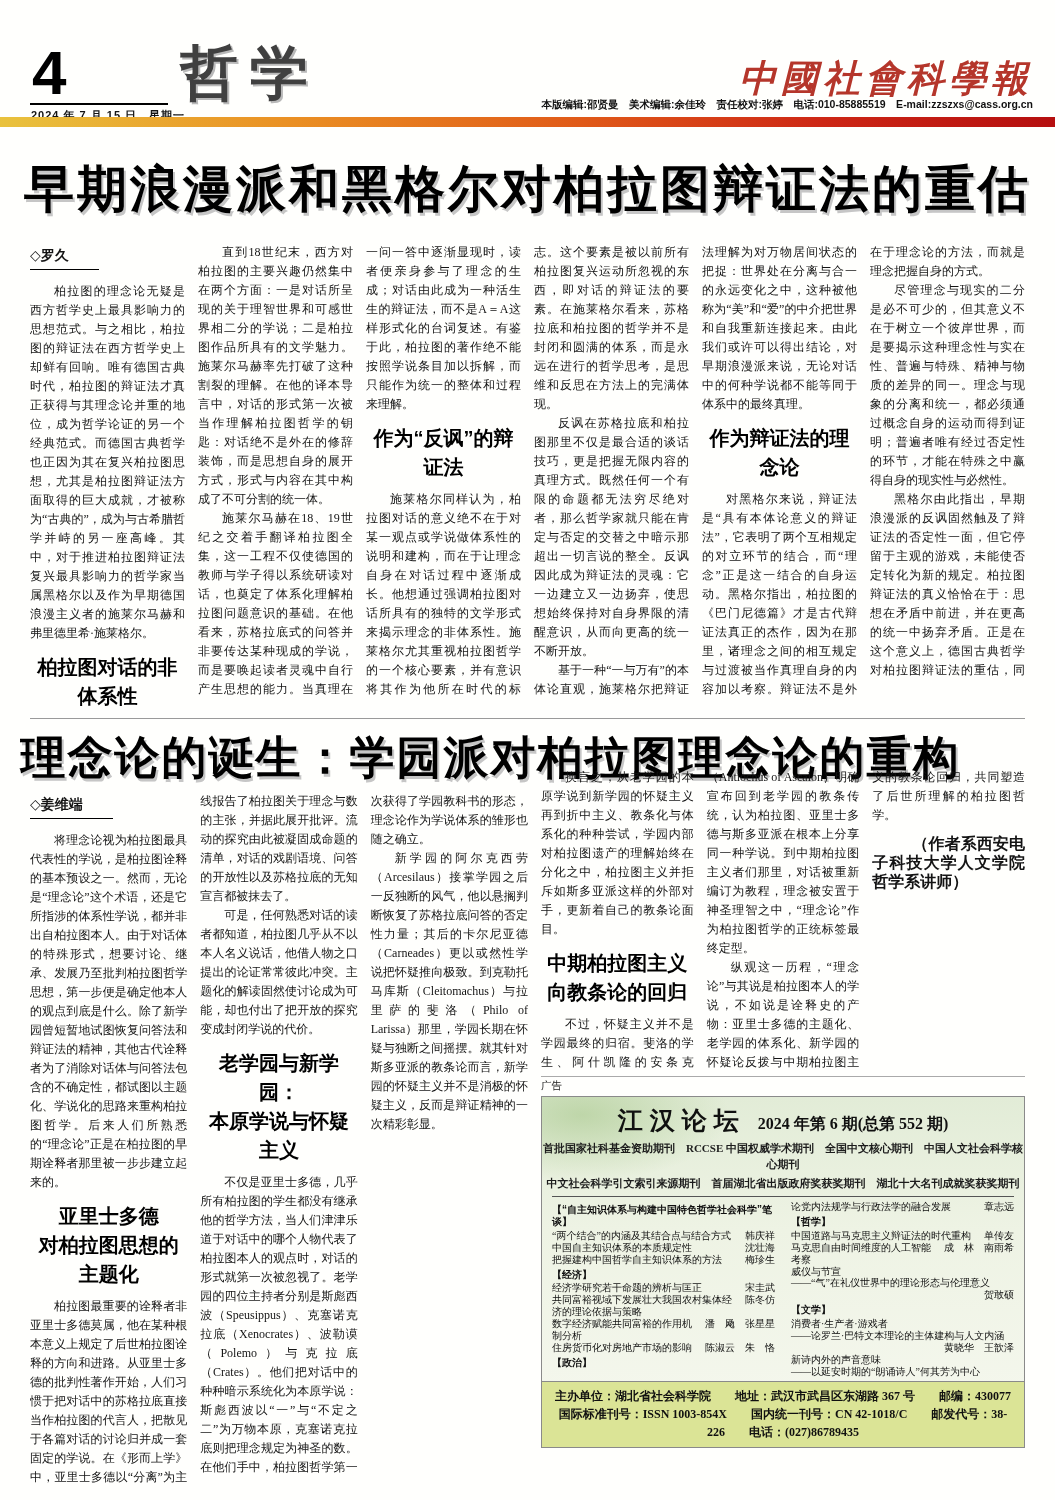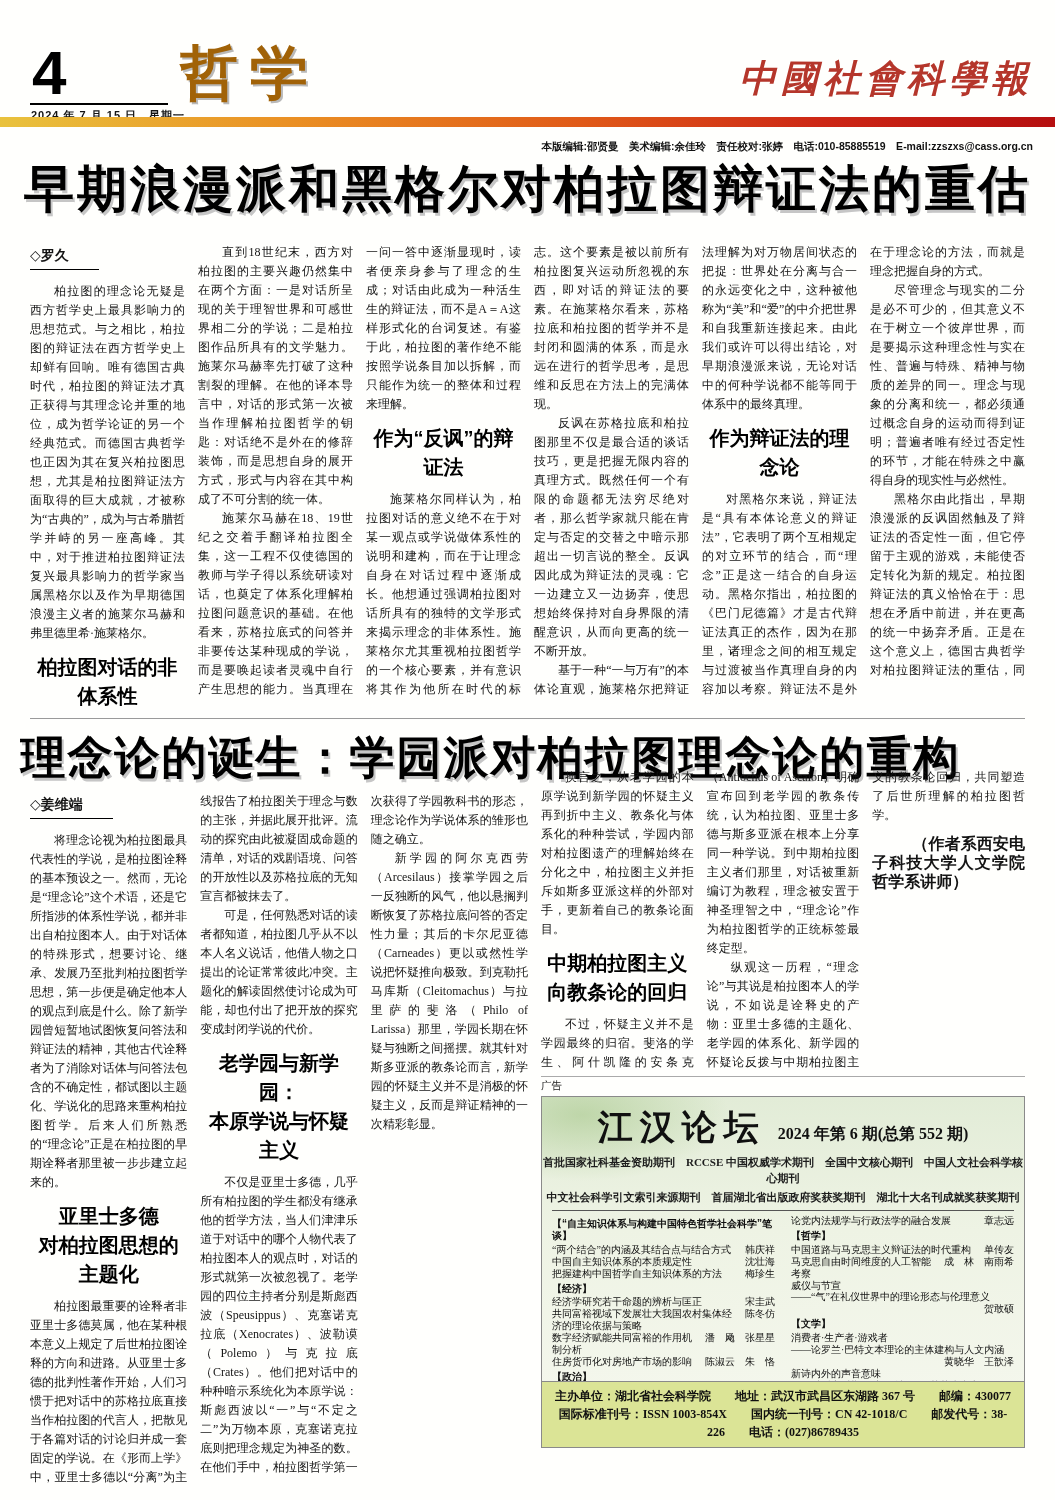--- a/index.html
+++ b/index.html
@@ -6,26 +6,26 @@
   html,body{margin:0;padding:0;background:#e8e8e8;}
   .page{position:relative;width:1055px;height:1500px;background:#fffffd;overflow:hidden;
         font-family:"Liberation Serif","DejaVu Serif",serif;color:#141414;margin:0 auto;}
   
   .pageno{position:absolute;left:32px;top:42px;font-family:"Liberation Sans",sans-serif;
           font-size:62px;font-weight:900;line-height:1;color:#000;}
   .pagerule{position:absolute;left:30px;top:103px;width:138px;height:2px;background:#000;}
   .dateline{position:absolute;left:31px;top:108px;font-size:11px;font-weight:bold;
             font-family:"Liberation Sans",sans-serif;letter-spacing:1px;white-space:nowrap;}
   .section-title{position:absolute;left:180px;top:38px;font-family:"Liberation Sans",sans-serif;
-          font-size:58px;font-weight:900;color:#a16207;letter-spacing:12px;line-height:1.2;
+          font-size:58px;font-weight:900;color:#404040;letter-spacing:12px;line-height:1.2;
           text-shadow:2px 2px 0 #b9b9b9;}
   .paper-title{position:absolute;right:22px;top:54px;font-size:37px;font-weight:bold;font-style:italic;
           color:#b5362b;letter-spacing:5px;font-family:"Liberation Serif",serif;white-space:nowrap;}
   .staff{position:absolute;right:22px;top:98px;font-size:10.5px;font-weight:bold;
-          font-family:"Liberation Sans",sans-serif;white-space:nowrap;color:#111;margin-top:42px;}
+          font-family:"Liberation Sans",sans-serif;white-space:nowrap;color:#111;}
   .grad{position:absolute;left:0;top:117px;width:1055px;height:10px;
         background:linear-gradient(90deg,#e9c23d 0%,#ea8f23 28%,#e05a18 55%,#cd2715 78%,#b50f0f 100%);}
   
   .a1-head{position:absolute;left:0;top:156px;width:1055px;text-align:center;
            font-family:"Liberation Sans",sans-serif;font-weight:900;font-size:50px;letter-spacing:3px;
            color:#000;text-shadow:2px 3px 0 #c6c6c6;white-space:nowrap;}
   .a1-body{position:absolute;left:30px;top:243px;width:995px;height:468px;
            column-count:6;column-gap:13px;column-fill:auto;overflow:hidden;
            font-size:12px;line-height:19px;text-align:justify;}
   .divider{position:absolute;left:30px;top:718px;width:995px;height:1px;background:#9a9a9a;}
@@ -49,21 +49,21 @@
            margin-top:9px;text-indent:2.5em;line-height:19px;}
   
   .ad-label-bar{border-top:1px solid #aaa;margin-top:2px;padding:2px 0 1px;
            font-size:10.5px;color:#222;font-family:"Liberation Sans",sans-serif;}
   .ad-box{margin-top:2px;height:352px;border:1px solid #8a8a8a;box-sizing:border-box;
            background:linear-gradient(180deg,#e2ecd7 0%,#eef3e4 38%,#f6f8ef 100%);
            display:flex;flex-direction:column;overflow:hidden;position:relative;}
   .ad-box::before{content:"";position:absolute;left:0;top:0;width:200px;height:90px;
            background:radial-gradient(ellipse at 20% 20%,rgba(160,195,130,.55),rgba(160,195,130,0) 65%);}
   .ad-header{text-align:center;padding-top:7px;position:relative;}
-  .ad-journal{font-size:35px;font-weight:900;letter-spacing:7px;color:#101010;
+  .ad-journal{font-size:25px;font-weight:900;letter-spacing:7px;color:#101010;
            font-family:"Liberation Serif",serif;}
   .ad-issue{font-size:16px;font-weight:bold;margin-left:8px;color:#101010;}
   .ad-honors{text-align:center;font-size:11px;line-height:16px;font-weight:600;color:#1c1c1c;
            margin-top:3px;position:relative;}
   .ad-div{border-top:1px solid #555;margin:5px 10px 4px;}
   .ad-cols{flex:1;display:flex;gap:16px;padding:0 10px;overflow:hidden;position:relative;}
   .ad-col{flex:1;font-size:10px;line-height:11.9px;color:#101010;}
   .ad-sec{font-weight:bold;font-family:"Liberation Sans",sans-serif;margin:3px 0 2px;}
   .ad-row{display:flex;justify-content:space-between;}
   .ad-row.only{justify-content:flex-end;}

